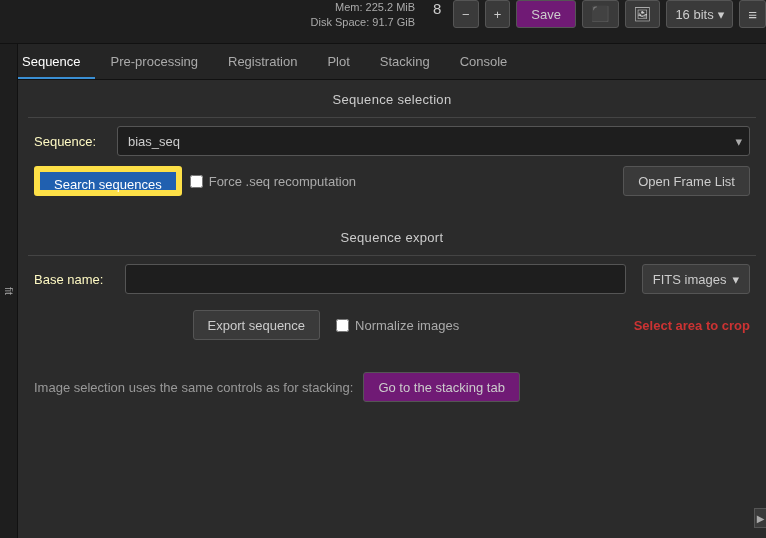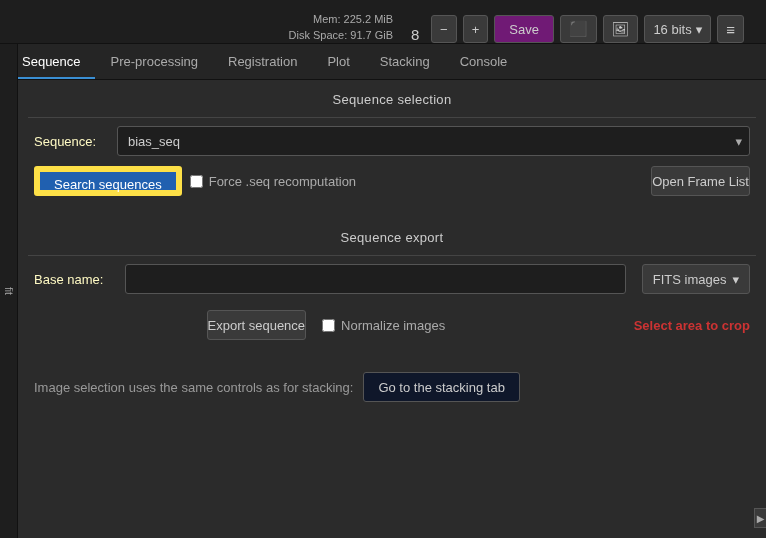--- a/index.html
+++ b/index.html
@@ -10,24 +10,24 @@
       font-size: 13px;
       width: 766px;
       height: 538px;
       overflow: hidden;
       position: relative;
     }
 
     
     #topbar {
       display: flex;
-      align-items: flex-end;
+      align-items: flex-start;
       background: #1e1e1e;
       height: 44px;
-      padding: 0 22px;
+      padding: 0 0;
       gap: 6px;
       border-bottom: 1px solid #111;
     }
     #topbar-mem {
       flex: 1;
       text-align: right;
       font-size: 11px;
       color: #aaa;
       line-height: 1.4;
       padding-right: 6px;
@@ -203,21 +203,21 @@
       gap: 6px;
       color: #aaa;
       cursor: pointer;
       font-size: 13px;
     }
     .checkbox-label input { cursor: pointer; }
     .btn-secondary {
       background: #3a3a3a;
       border: 1px solid #555;
       color: #ccc;
-      padding: 5px 0;
+      padding: 5px 14px;
       cursor: pointer;
       font-size: 13px;
       border-radius: 3px;
       height: 30px;
       margin-left: auto;
     }
 
     
     #seq-export {
       padding: 8px 16px 12px;
@@ -264,21 +264,21 @@
       display: flex;
       align-items: center;
       gap: 10px;
       flex-wrap: wrap;
     }
     .note-text {
       color: #999;
       font-size: 13px;
     }
     .btn-goto {
-      background: #0f172a;
+      background: #701a75;
       border: 1px solid #555;
       color: #ccc;
       padding: 5px 14px;
       cursor: pointer;
       font-size: 13px;
       border-radius: 3px;
       height: 30px;
     }
 
     

